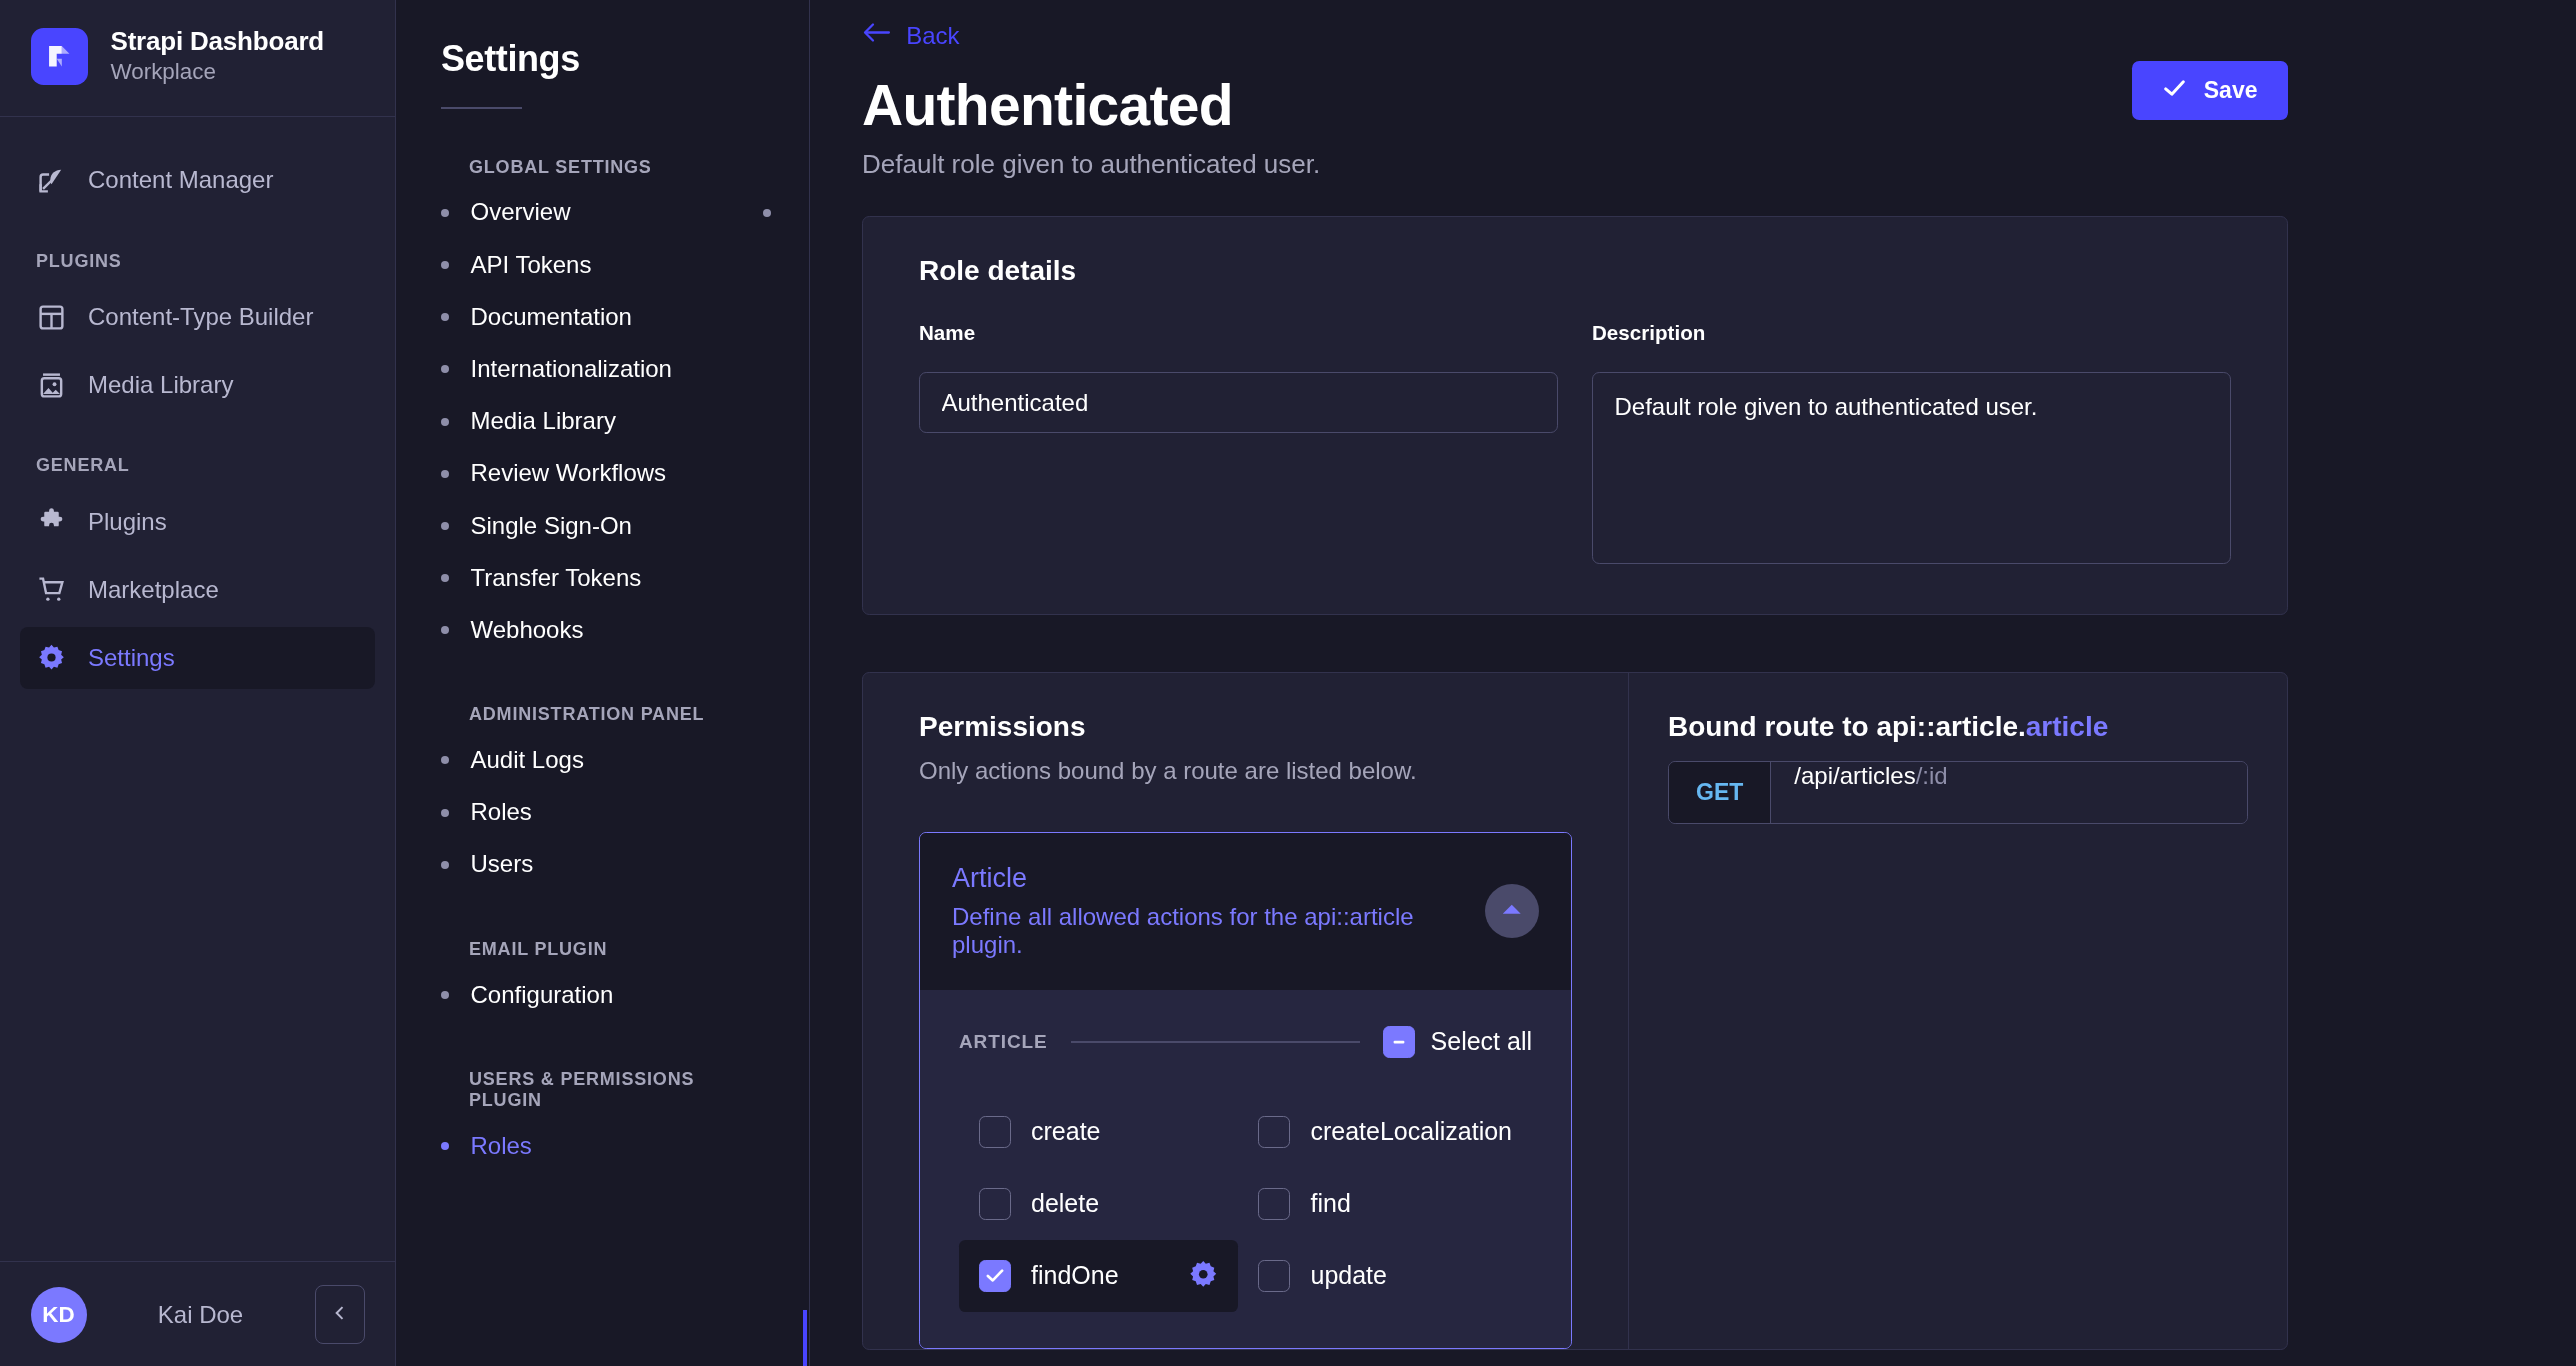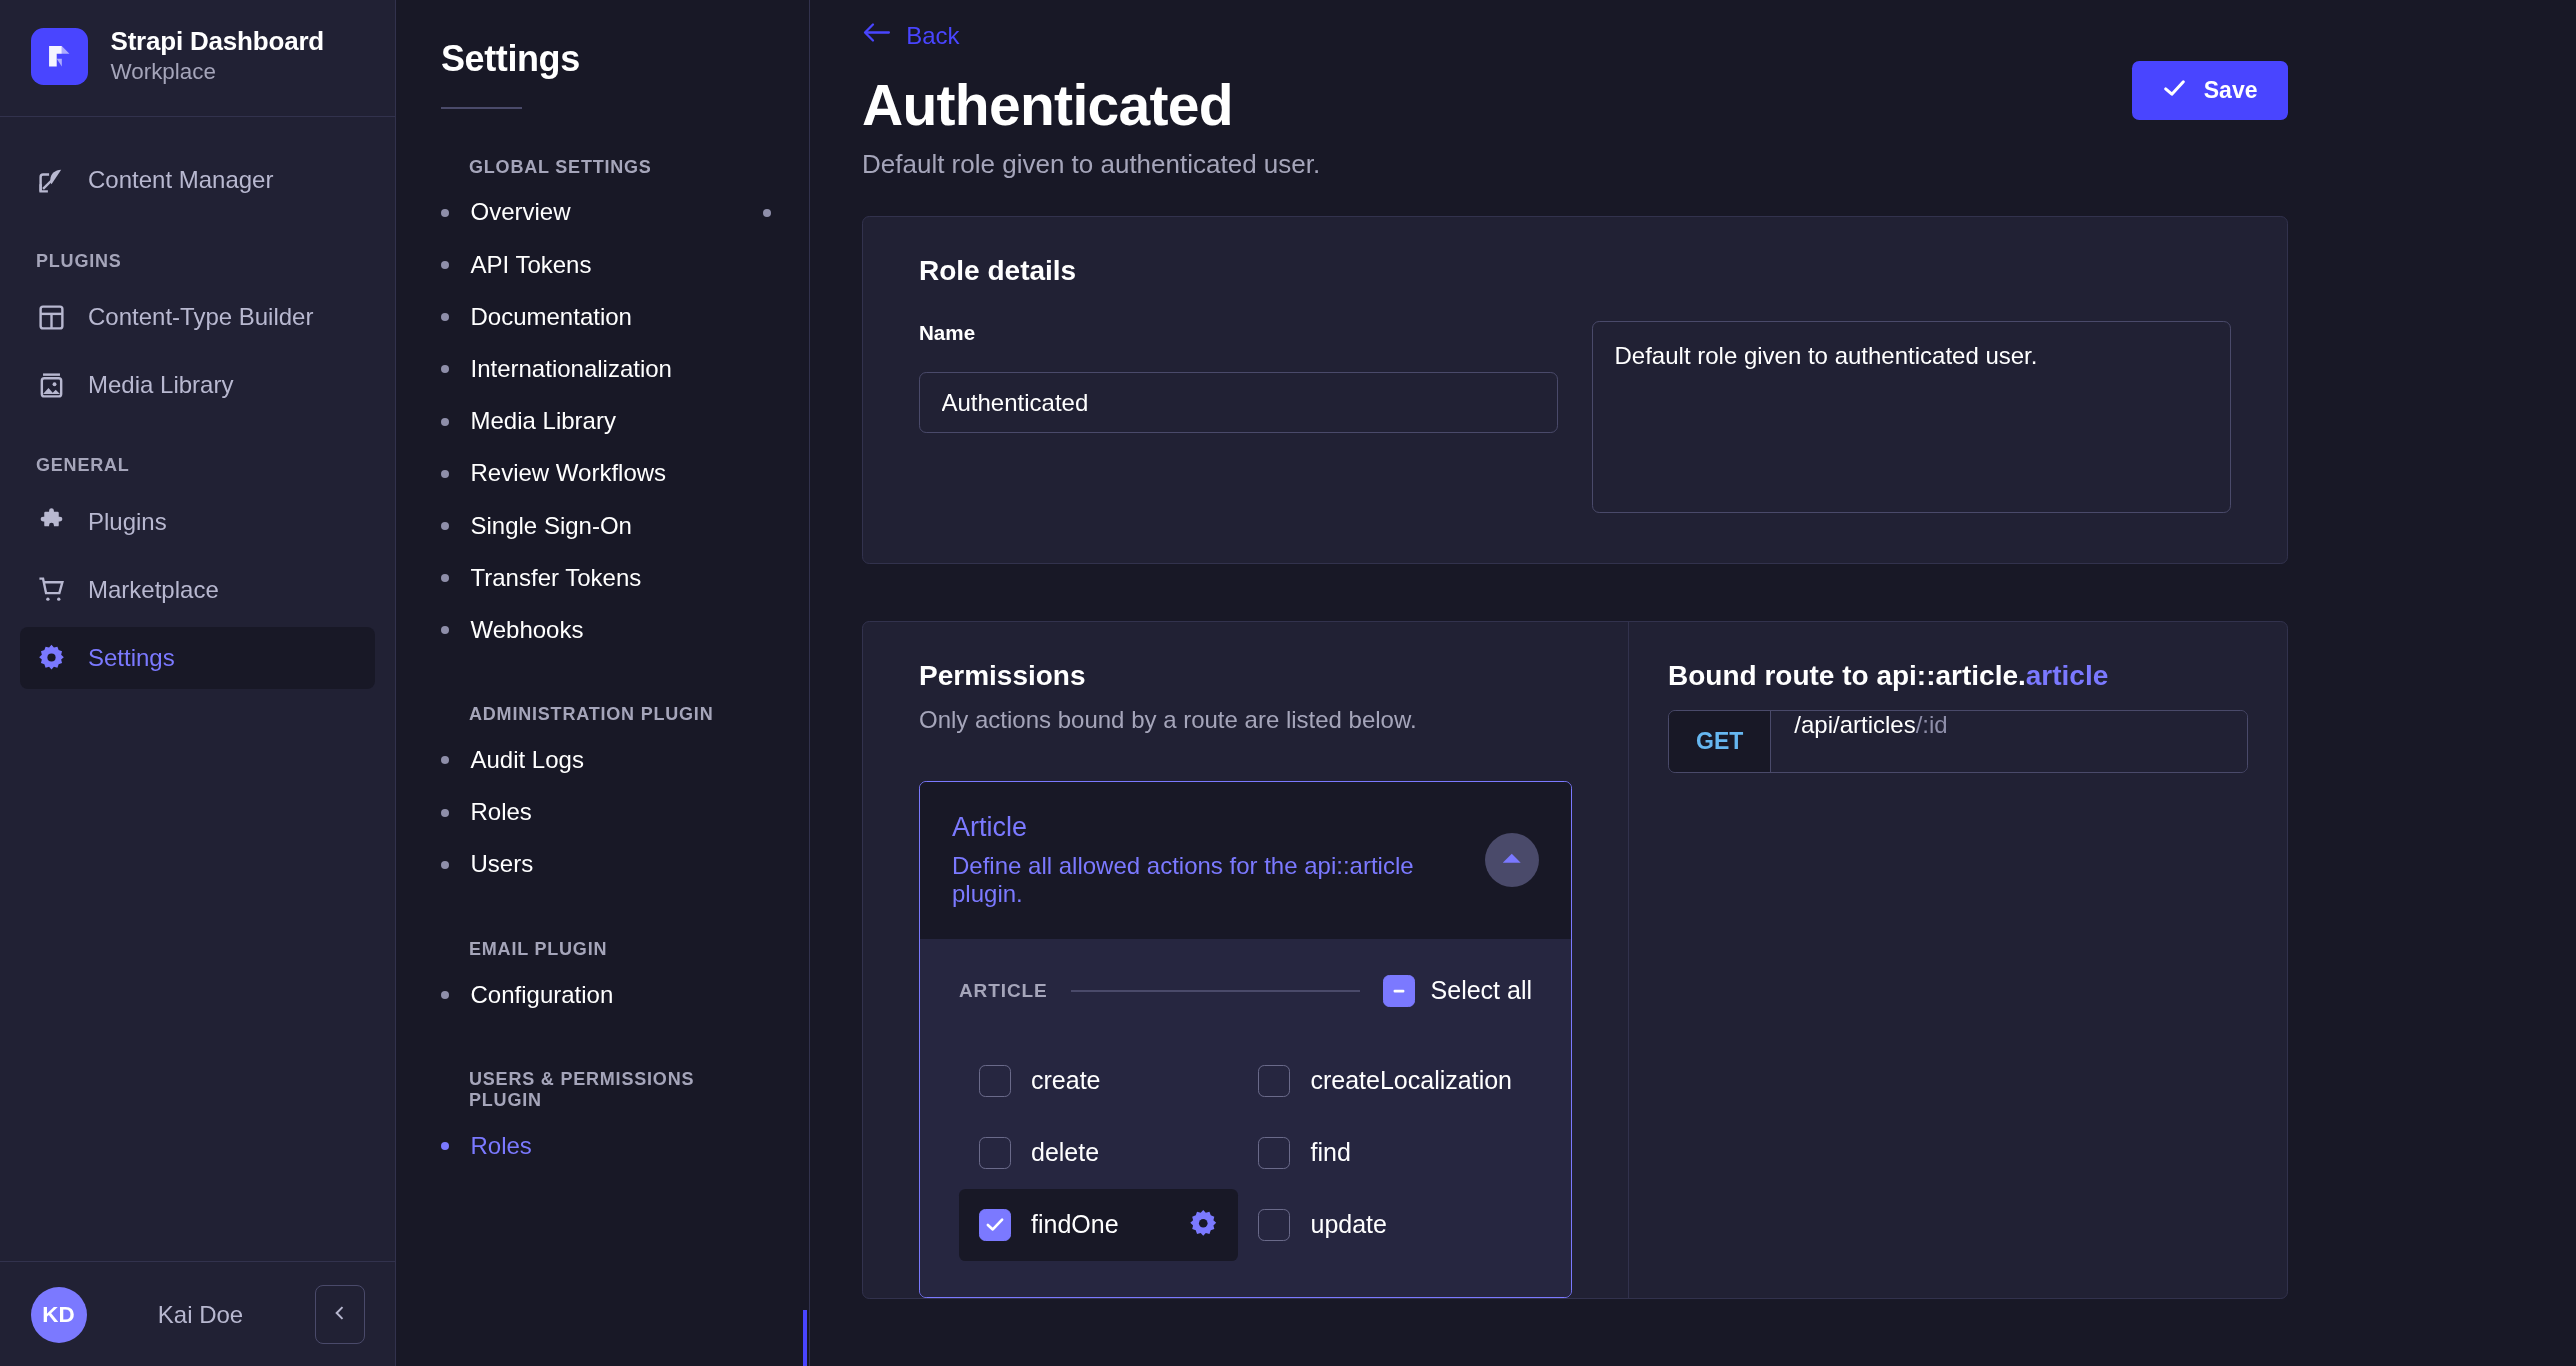--- a/index.html
+++ b/index.html
@@ -593,21 +593,21 @@
     </div>
     <div class="set-item">
       <span class="set-bullet"></span>
       <span class="set-label">Transfer Tokens</span>
     </div>
     <div class="set-item">
       <span class="set-bullet"></span>
       <span class="set-label">Webhooks</span>
     </div>
 
-    <div class="set-group-label">ADMINISTRATION PLUGIN</div>
+    <div class="set-group-label">ADMINISTRATION PANEL</div>
     <div class="set-item">
       <span class="set-bullet"></span>
       <span class="set-label">Audit Logs</span>
     </div>
     <div class="set-item">
       <span class="set-bullet"></span>
       <span class="set-label">Roles</span>
     </div>
     <div class="set-item">
       <span class="set-bullet"></span>
@@ -656,20 +656,21 @@
     </div>
 
     <div class="card card-role">
       <div class="card-title">Role details</div>
       <div class="fields-row">
         <div class="field">
           <label class="field-label">Name</label>
           <input class="field-input" type="text" value="Authenticated" style="">
         </div>
         <div class="field">
+          <label class="field-label">Description</label>
           <textarea class="field-textarea" style="">Default role given to authenticated user.</textarea>
         </div>
       </div>
     </div>
 
     <div class="perm-wrap">
 
       <div class="perm-left">
         <div class="card-title">Permissions</div>
         <div class="perm-sub">Only actions bound by a route are listed below.</div>

